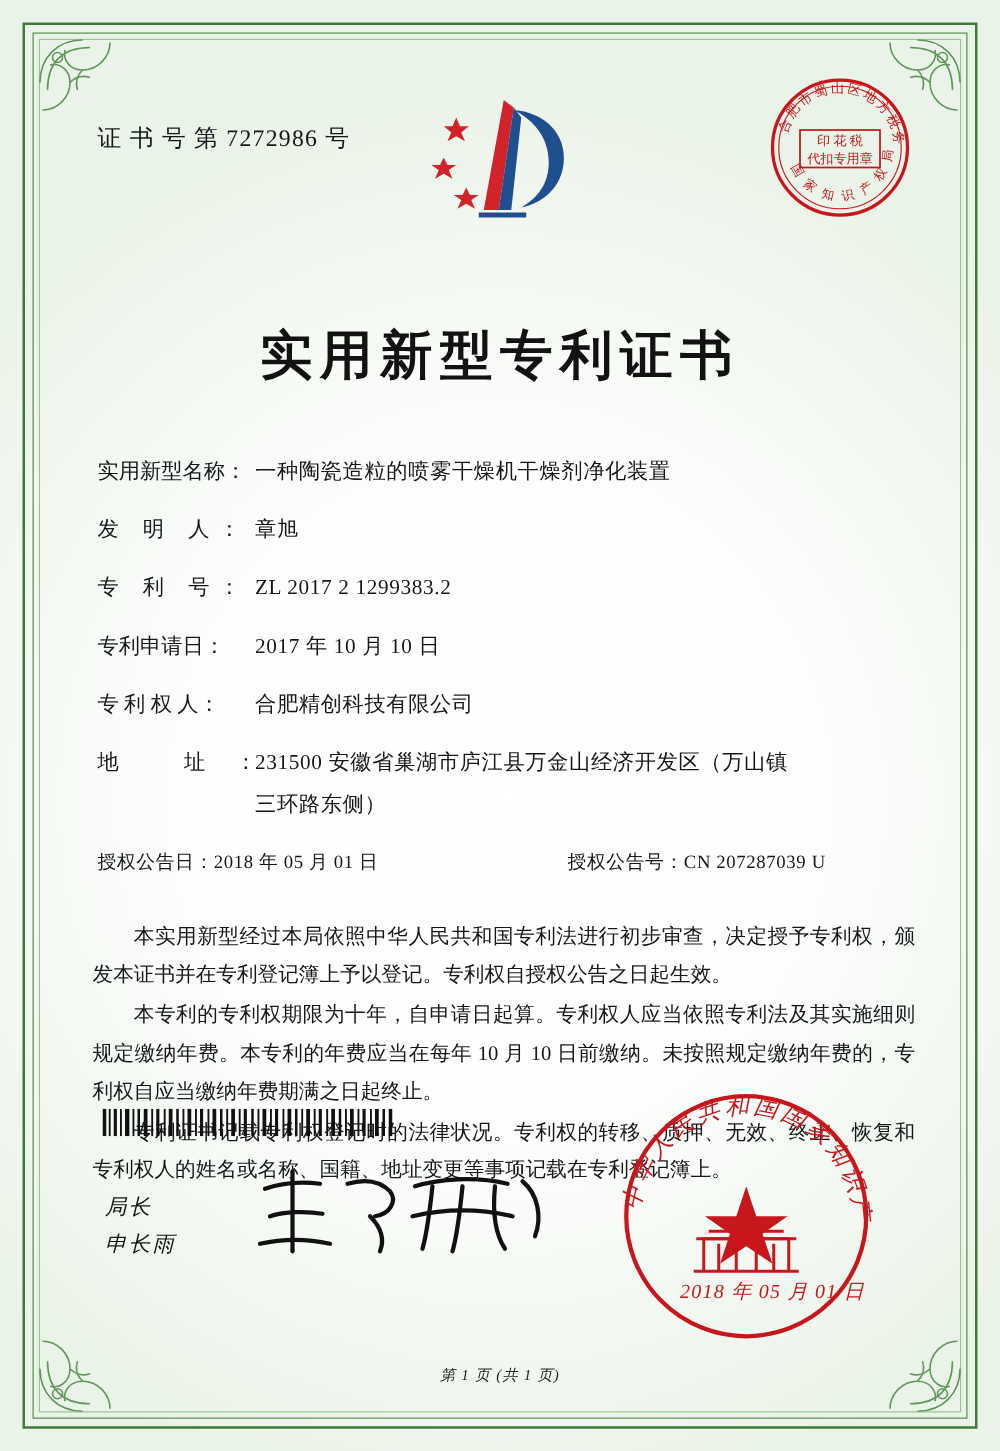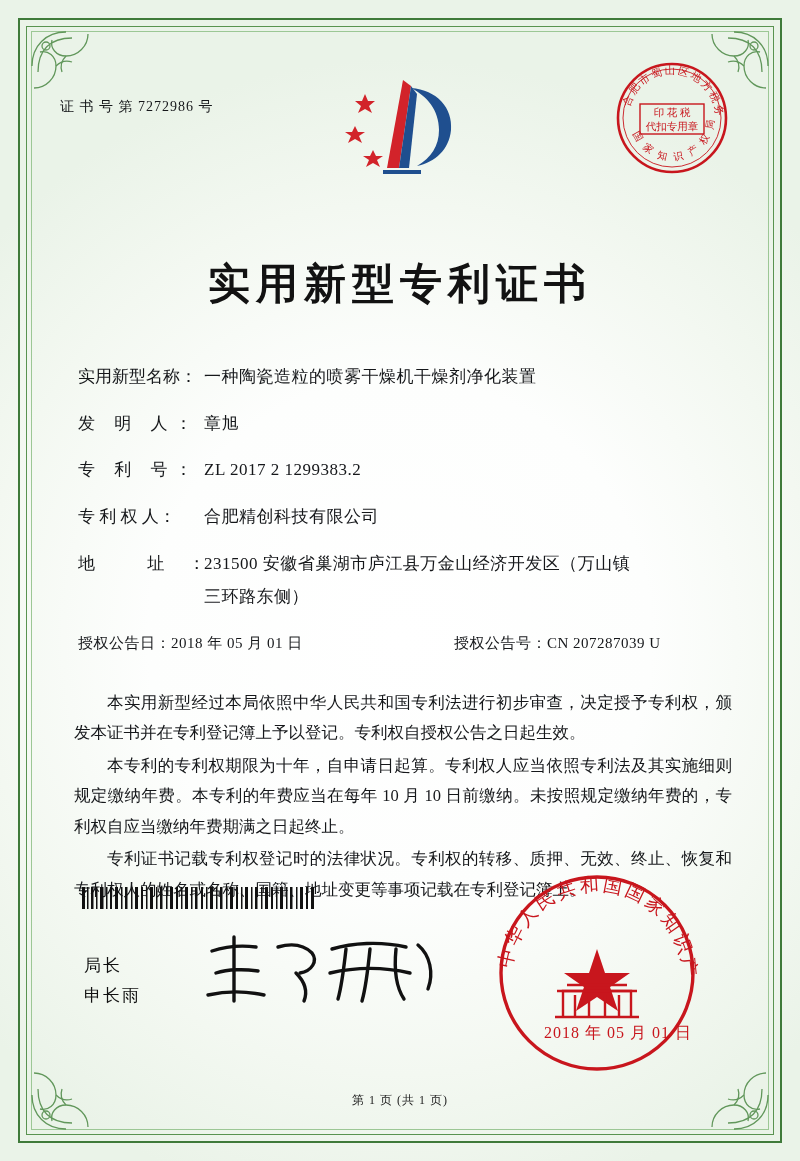--- a/index.html
+++ b/index.html
@@ -60,23 +60,23 @@
     bottom: 50px;
   }
 
   
   .header-row {
     position: relative;
     height: 200px;
   }
   .cert-no {
     position: absolute;
-    left: 0;
+    left: 18px;
     top: 48px;
-    font-size: 14px;
+    font-size: 19px;
     letter-spacing: 1px;
     color: #15171a;
     font-family: "Liberation Serif", "DejaVu Serif", serif;
   }
 
   .logo {
     position: absolute;
     left: 50%;
     transform: translateX(-50%);
     top: 14px;
@@ -156,20 +156,21 @@
     text-indent: 2em;
   }
 
   
   .bottom {
     position: absolute;
     left: 0;
     right: 0;
     bottom: 0;
     height: 230px;
+    font-style: italic;
   }
 
   .barcode {
     position: absolute;
     left: 22px;
     top: 6px;
     width: 232px;
     height: 22px;
   }
 
@@ -332,20 +333,24 @@
       <div class="field">
         <span class="lbl sp1">发 明 人：</span>
         <span class="val">章旭</span>
       </div>
 
       <div class="field">
         <span class="lbl sp1">专 利 号：</span>
         <span class="val">ZL 2017 2 1299383.2</span>
       </div>
 
+      <div class="field">
+        <span class="lbl">专利申请日：</span>
+        <span class="val">2017 年 10 月 10 日</span>
+      </div>
 
       <div class="field">
         <span class="lbl">专 利 权 人：</span>
         <span class="val">合肥精创科技有限公司</span>
       </div>
 
       <div class="field">
         <span class="lbl sp3">地 址：</span>
         <span class="val">
           <span>231500 安徽省巢湖市庐江县万金山经济开发区（万山镇</span>

